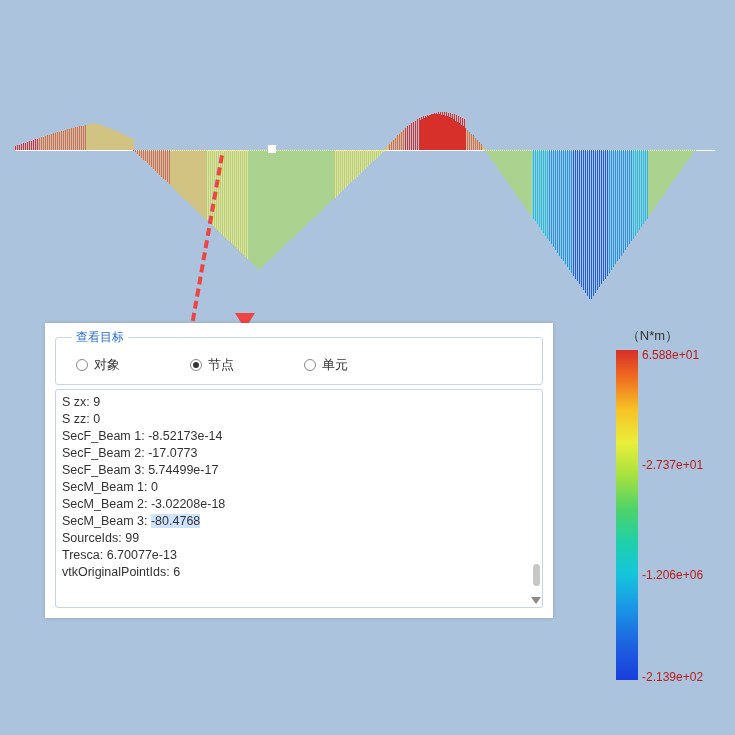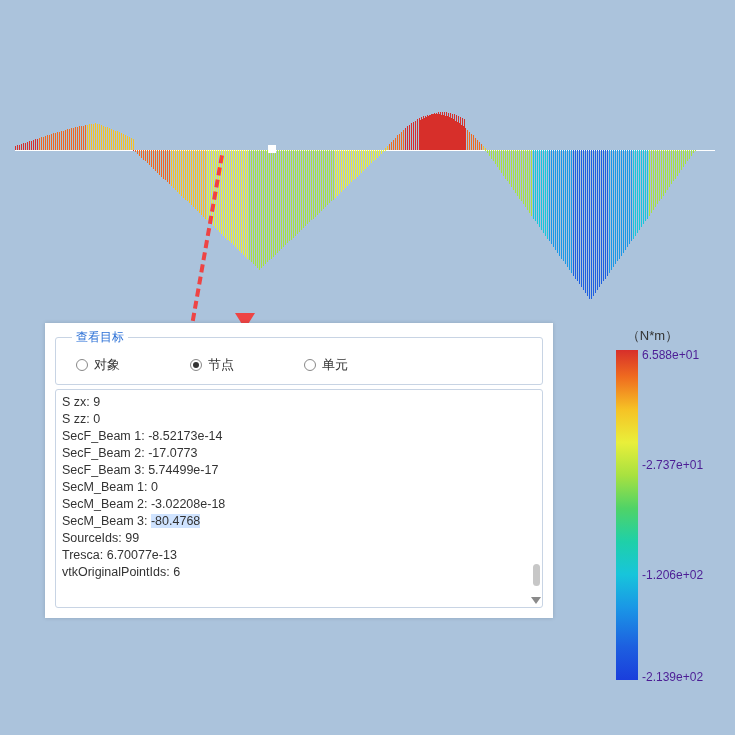--- a/index.html
+++ b/index.html
@@ -147,21 +147,21 @@
       #f6c225 18%,
       #e9ef3a 28%,
       #a8e140 38%,
       #4fd367 48%,
       #1fd0a8 58%,
       #17c5db 68%,
       #1a97e6 78%,
       #1d5fe0 90%,
       #1a3edc 100%);
   }
-  .tick { position: absolute; left: 26px; font-size: 12px; white-space: nowrap; color:#4c1d95;}
+  .tick { position: absolute; left: 26px; font-size: 12px; white-space: nowrap; color:#b91c1c;}
 </style>
 </head>
 <body>
 
 <div class="viz">
   <div class="axis-line"></div>
   <div id="whiskers">
       <div class="whisker up" style="left: 0px; height: 4px; background: rgb(215, 47, 42);"></div>
       <div class="whisker up" style="left: 2px; height: 4.69213px; background: rgb(215, 47, 42);"></div>
       <div class="whisker up" style="left: 4px; height: 5.38378px; background: rgb(215, 47, 42);"></div>
@@ -628,16 +628,16 @@
     </div>
   </div>
 </div>
 
 <div class="legend">
   <div class="title">（N*m）</div>
   <div class="colorbar-wrap">
     <div class="colorbar"></div>
     <div class="tick" style="top:-2px">6.588e+01</div>
     <div class="tick" style="top:108px">-2.737e+01</div>
-    <div class="tick" style="top:218px">-1.206e+02</div>
+    <div class="tick" style="top:218px">-1.206e+06</div>
     <div class="tick" style="top:320px">-2.139e+02</div>
   </div>
 </div>
 
 </body></html>

